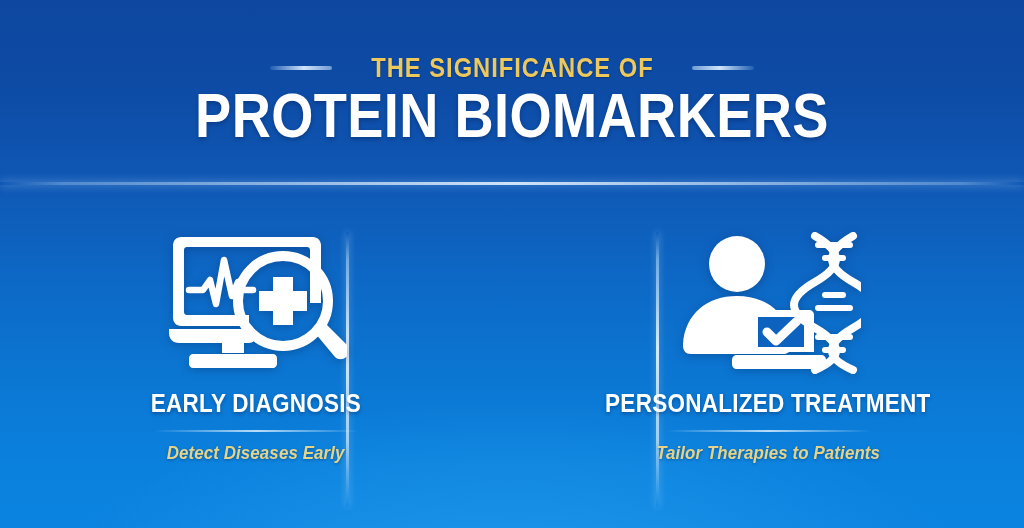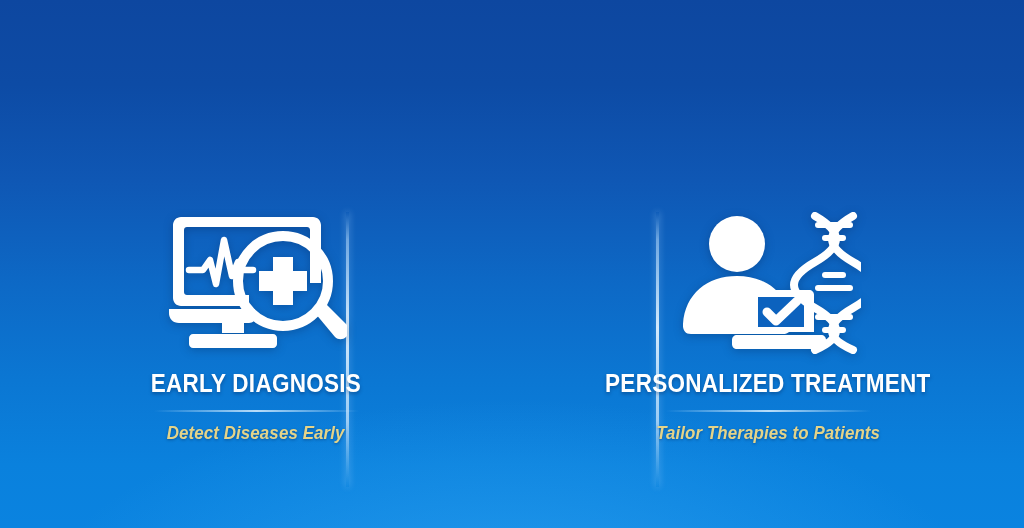--- a/index.html
+++ b/index.html
@@ -83,21 +83,21 @@
       rgba(200,228,252,0.35) 6%,
       rgba(225,240,255,0.92) 50%,
       rgba(200,228,252,0.35) 94%,
       rgba(200,228,252,0.0) 100%);
     box-shadow:0 0 9px rgba(190,225,255,0.55);
   }
 
   
   .columns {
     position:absolute;
-    left:0; right:0; top:199px;
+    left:0; right:0; top:219px;
     height:300px;
     display:flex;
   }
   .column {
     position:relative;
     flex:1 1 0;
     display:flex;
     flex-direction:column;
     align-items:center;
   }
@@ -157,20 +157,32 @@
     white-space:nowrap;
     transform:scaleX(0.94);
     text-shadow:0 1px 3px rgba(0,20,60,0.38);
   }
 </style>
 </head>
 <body>
 
 <div id="infographic">
 
+  <div class="header">
+
+    <div class="eyebrow-row">
+      <span class="eyebrow-dash left"></span>
+      <span class="eyebrow-text">THE SIGNIFICANCE OF</span>
+      <span class="eyebrow-dash right"></span>
+    </div>
+
+    <div class="main-title">PROTEIN BIOMARKERS</div>
+
+    <div class="header-rule"></div>
+  </div>
 
   <div class="columns">
 
     <div class="divider d1"></div>
     <div class="divider d2"></div>
 
     <div class="column">
       <div class="icon-wrap">
         <svg width="182" height="140" viewBox="0 0 182 140" fill="none">
 

